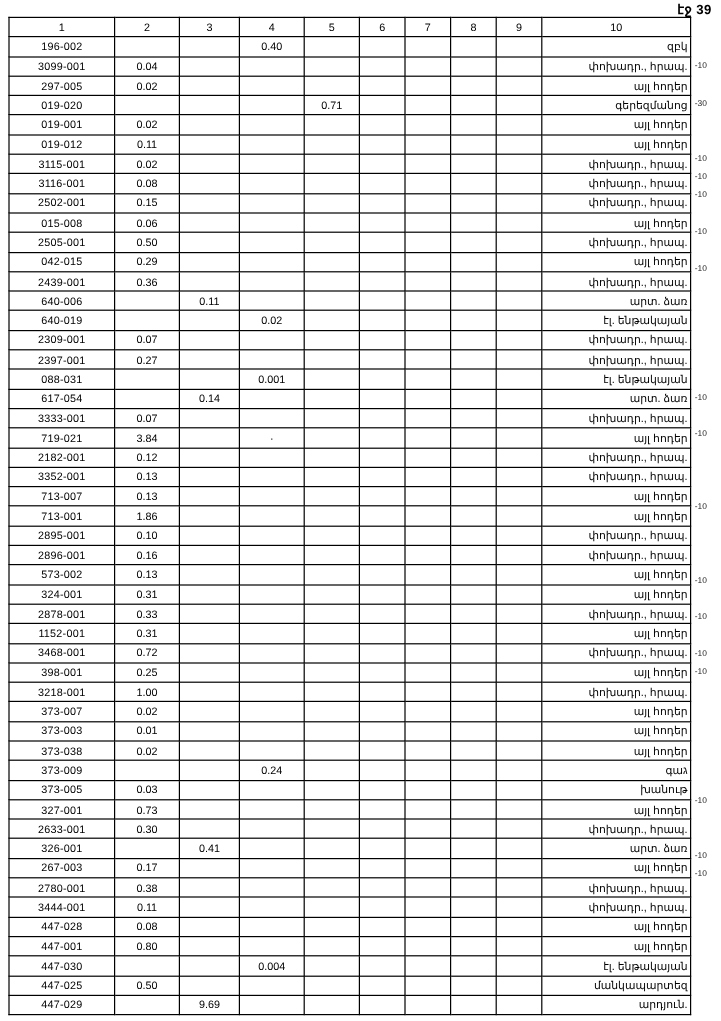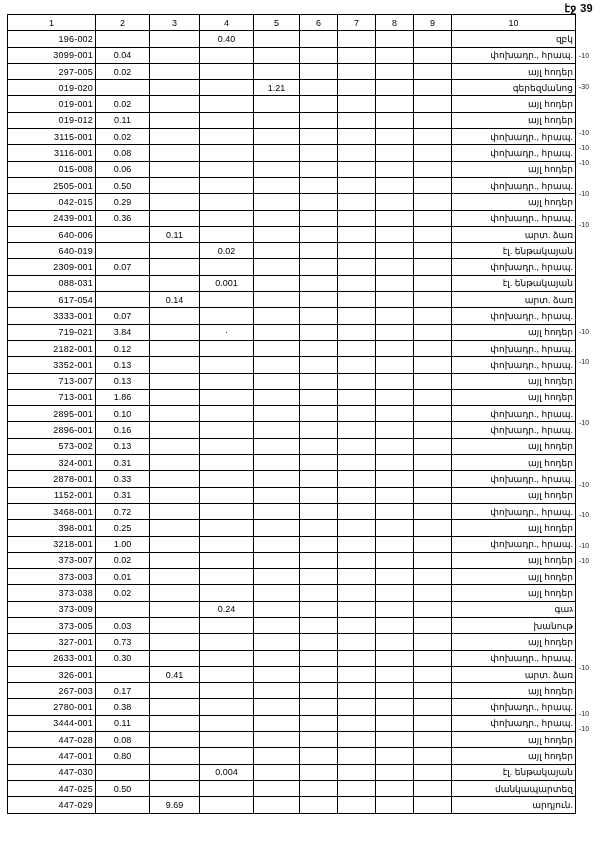--- a/index.html
+++ b/index.html
@@ -59,21 +59,21 @@
   col.c3 { width: 50px; }
   col.c4 { width: 54px; }
   col.c5 { width: 46px; }
   col.c6 { width: 38px; }
   col.c7 { width: 38px; }
   col.c8 { width: 38px; }
   col.c9 { width: 38px; }
   col.c10 { width: 124px; }
 
   td.code {
-    text-align: right;
+    text-align: center;
     padding-left: 3px;
     letter-spacing: 0.2px;
   }
   td.num {
     text-align: center;
   }
   td.desc {
     text-align: right;
     padding-left: 3px;
   }
@@ -162,21 +162,21 @@
           <td class="num"></td>
           <td class="num"></td>
           <td class="num"></td>
           <td class="desc">այլ հոդեր</td>
         </tr>
         <tr>
           <td class="code">019-020</td>
           <td class="num"></td>
           <td class="num"></td>
           <td class="num"></td>
-          <td class="num">1.21</td>
+          <td class="num">0.71</td>
           <td class="num"></td>
           <td class="num"></td>
           <td class="num"></td>
           <td class="num"></td>
           <td class="desc">գերեզմանոց</td>
         </tr>
         <tr>
           <td class="code">019-001</td>
           <td class="num">0.02</td>
           <td class="num"></td>
@@ -218,20 +218,32 @@
           <td class="num"></td>
           <td class="num"></td>
           <td class="num"></td>
           <td class="num"></td>
           <td class="num"></td>
           <td class="num"></td>
           <td class="num"></td>
           <td class="desc">փոխադր., հրապ.</td>
         </tr>
         <tr>
+          <td class="code">2502-001</td>
+          <td class="num">0.15</td>
+          <td class="num"></td>
+          <td class="num"></td>
+          <td class="num"></td>
+          <td class="num"></td>
+          <td class="num"></td>
+          <td class="num"></td>
+          <td class="num"></td>
+          <td class="desc">փոխադր., հրապ.</td>
+        </tr>
+        <tr>
           <td class="code">015-008</td>
           <td class="num">0.06</td>
           <td class="num"></td>
           <td class="num"></td>
           <td class="num"></td>
           <td class="num"></td>
           <td class="num"></td>
           <td class="num"></td>
           <td class="num"></td>
           <td class="desc">այլ հոդեր</td>
@@ -292,20 +304,32 @@
           <td class="num"></td>
           <td class="num"></td>
           <td class="num"></td>
           <td class="num"></td>
           <td class="num"></td>
           <td class="desc">էլ. ենթակայան</td>
         </tr>
         <tr>
           <td class="code">2309-001</td>
           <td class="num">0.07</td>
+          <td class="num"></td>
+          <td class="num"></td>
+          <td class="num"></td>
+          <td class="num"></td>
+          <td class="num"></td>
+          <td class="num"></td>
+          <td class="num"></td>
+          <td class="desc">փոխադր., հրապ.</td>
+        </tr>
+        <tr>
+          <td class="code">2397-001</td>
+          <td class="num">0.27</td>
           <td class="num"></td>
           <td class="num"></td>
           <td class="num"></td>
           <td class="num"></td>
           <td class="num"></td>
           <td class="num"></td>
           <td class="num"></td>
           <td class="desc">փոխադր., հրապ.</td>
         </tr>
         <tr>

